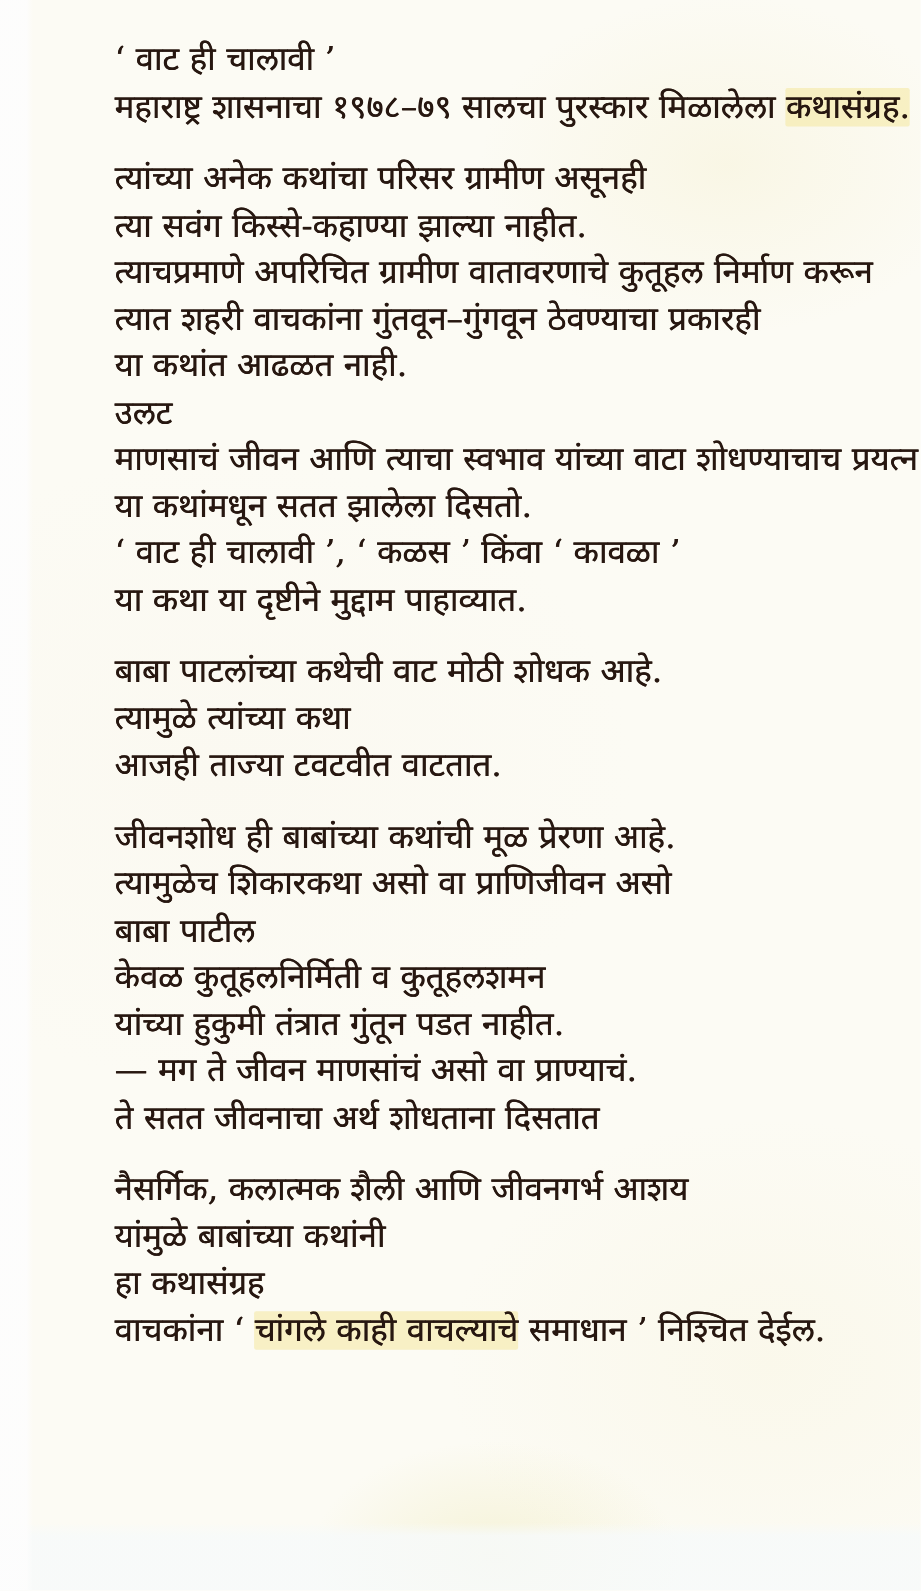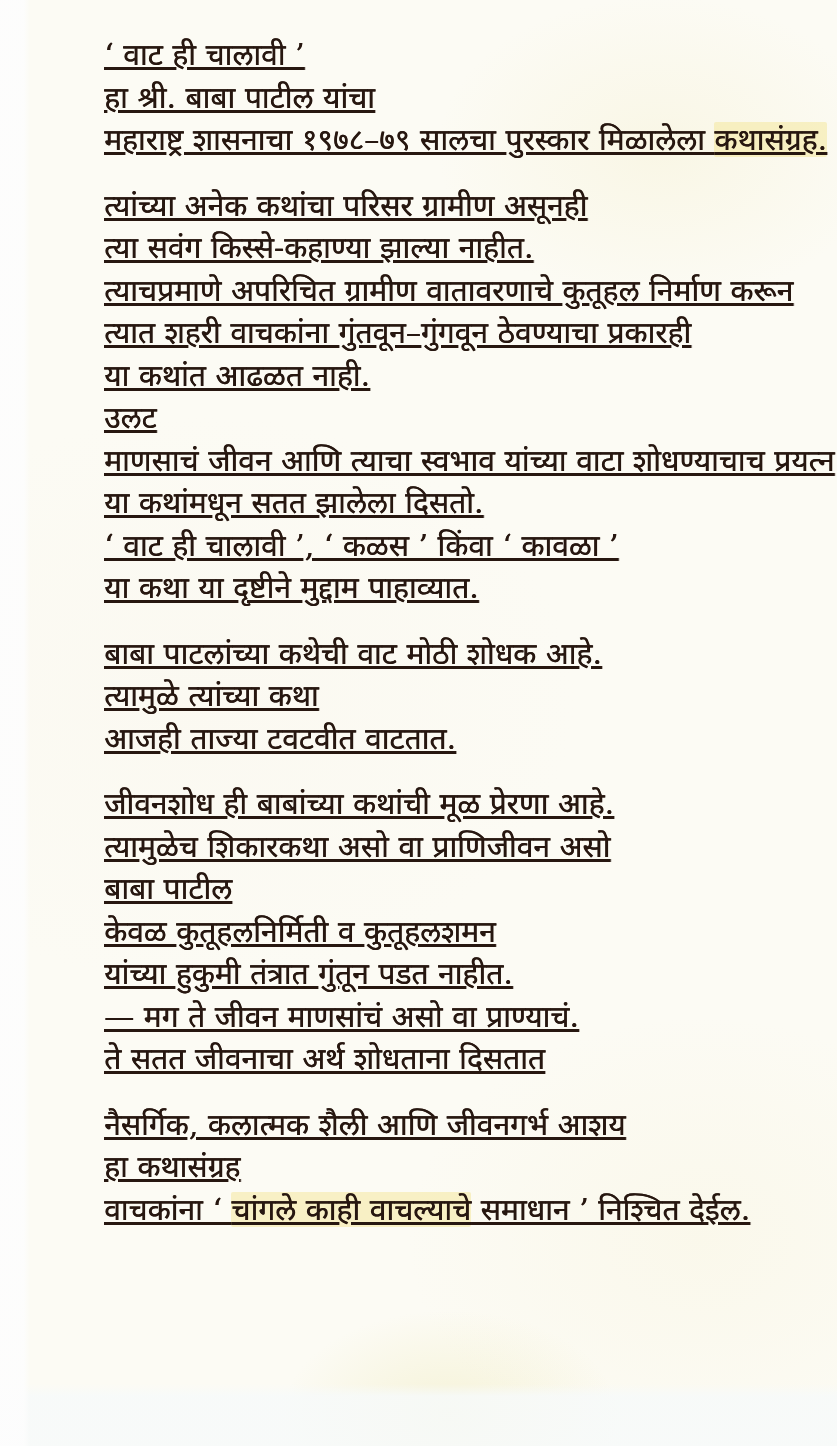--- a/index.html
+++ b/index.html
@@ -31,41 +31,39 @@
   .text-block {
     position: absolute;
     left: 104px;
     top: 34px;
     right: 30px;
     color: #271710;
     text-shadow: 0.4px 0 0 currentColor; 
   }
   .stanza {
     margin: 0 0 23px 0;
-    text-decoration: underline;
   }
   .line {
     margin: 0;
     font-size: 30px;
     line-height: 42.5px;
     white-space: nowrap;
   }
   .hl {
     background: rgba(243, 230, 150, 0.5);
     border-radius: 2px;
   }
 </style>
 </head>
 <body>
 
 <div class="page">
   <main class="text-block">
       <div class="stanza">
         <p class="line"><span class="">‘ वाट ही चालावी ’</span></p>
-        <p class="line"><span class="">हा श्री. बाबा पाटील यांचा</span></p>
         <p class="line"><span class="">महाराष्ट्र शासनाचा १९७८–७९ सालचा पुरस्कार मिळालेला </span><span class="hl">कथासंग्रह.</span></p>
       </div>
       <div class="stanza">
         <p class="line"><span class="">त्यांच्या अनेक कथांचा परिसर ग्रामीण असूनही</span></p>
         <p class="line"><span class="">त्या सवंग किस्से-कहाण्या झाल्या नाहीत.</span></p>
         <p class="line"><span class="">त्याचप्रमाणे अपरिचित ग्रामीण वातावरणाचे कुतूहल निर्माण करून</span></p>
         <p class="line"><span class="">त्यात शहरी वाचकांना गुंतवून–गुंगवून ठेवण्याचा प्रकारही</span></p>
         <p class="line"><span class="">या कथांत आढळत नाही.</span></p>
         <p class="line"><span class="">उलट</span></p>
         <p class="line"><span class="">माणसाचं जीवन आणि त्याचा स्वभाव यांच्या वाटा शोधण्याचाच प्रयत्न</span></p>
@@ -82,17 +80,18 @@
         <p class="line"><span class="">जीवनशोध ही बाबांच्या कथांची मूळ प्रेरणा आहे.</span></p>
         <p class="line"><span class="">त्यामुळेच शिकारकथा असो वा प्राणिजीवन असो</span></p>
         <p class="line"><span class="">बाबा पाटील</span></p>
         <p class="line"><span class="">केवळ कुतूहलनिर्मिती व कुतूहलशमन</span></p>
         <p class="line"><span class="">यांच्या हुकुमी तंत्रात गुंतून पडत नाहीत.</span></p>
         <p class="line"><span class="">— मग ते जीवन माणसांचं असो वा प्राण्याचं.</span></p>
         <p class="line"><span class="">ते सतत जीवनाचा अर्थ शोधताना दिसतात</span></p>
       </div>
       <div class="stanza">
         <p class="line"><span class="">नैसर्गिक, कलात्मक शैली आणि जीवनगर्भ आशय</span></p>
+        <p class="line"><span class="">यांमुळे बाबांच्या कथांनी</span></p>
         <p class="line"><span class="">हा कथासंग्रह</span></p>
         <p class="line"><span class="">वाचकांना ‘ </span><span class="hl">चांगले काही वाचल्याचे</span><span class=""> समाधान ’ निश्चित देईल.</span></p>
       </div>
     </main>
 </div>
 
 </body></html>

